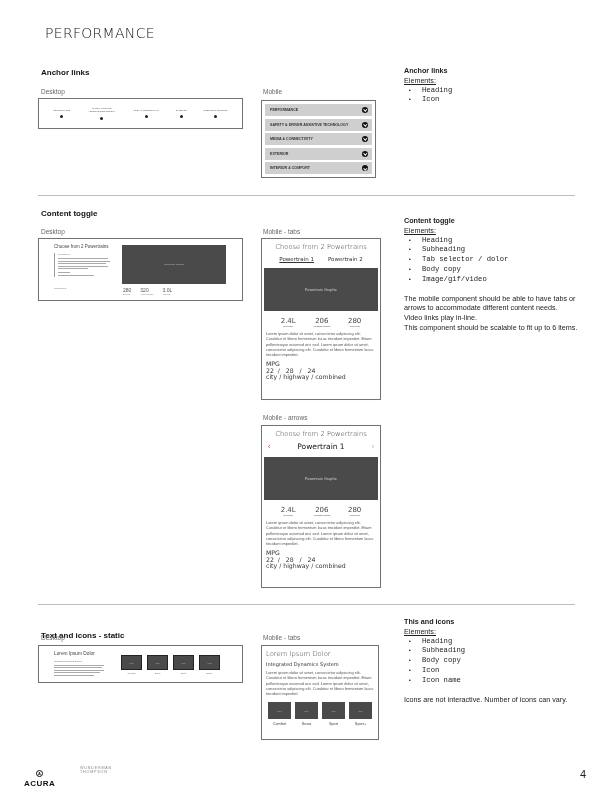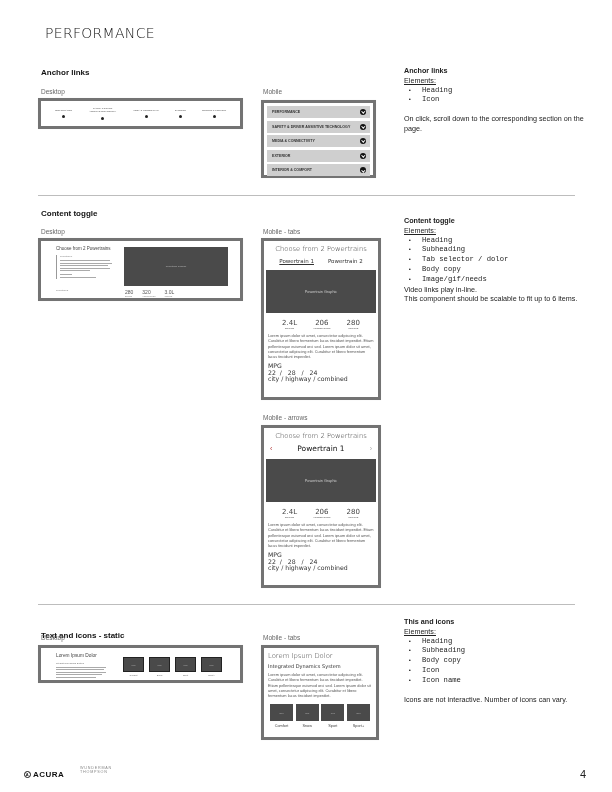--- a/index.html
+++ b/index.html
@@ -1,21 +1,21 @@
 <!DOCTYPE html>
 <html><head>
 <meta charset="utf-8">
 <style>
   * { box-sizing: border-box; margin: 0; padding: 0; }
   body { width: 612px; height: 792px; background: #ffffff; font-family: "Liberation Sans", sans-serif; color: #111; position: relative; overflow: hidden; }
   .abs { position: absolute; }
   .page-title { left: 45px; top: 25px; font-size: 14px; letter-spacing: 0.3px; color: #111; font-family: "DejaVu Sans", sans-serif; font-weight: 300; }
   .sec-title { font-size: 8px; font-weight: bold; color: #111; }
   .sub-label { font-size: 6.5px; color: #666; }
-  .frame { border: 3px solid #737373; background: #fff; box-shadow: 0 0 1px rgba(0,0,0,0.08); }
+  .frame { border: 1px solid #737373; background: #fff; box-shadow: 0 0 1px rgba(0,0,0,0.08); }
   .divider { left: 38px; width: 537px; height: 1px; background: #bdbdbd; }
   .notes { font-size: 7.2px; line-height: 9.8px; color: #222; width: 190px; }
   .notes .nt { font-weight: bold; }
   .notes .el { text-decoration: underline; }
   .notes ul { list-style: none; padding-left: 4px; }
   .notes li { padding-left: 14px; position: relative; font-family: Liberation Mono, monospace; }
   .notes li::before { content: "•"; position: absolute; left: 0; font-size: 6px; }
   .notes p { margin-top: 9px; }
   
   .anchor-desk { left: 38px; top: 98px; width: 205px; height: 31px; display: flex; justify-content: space-around; align-items: center; padding: 0 6px; }
@@ -68,21 +68,21 @@
   .ti-desk .sq { width: 21px; height: 15px; background: #4a4a4a; border: 0.5px solid #222; color: #bbb; font-size: 2px; display: flex; align-items: center; justify-content: center; }
   .ti-desk .ic span { font-size: 2.2px; color: #666; }
   .ti-mob { left: 261px; top: 645px; width: 118px; height: 95px; padding: 4px 4px; }
   .ti-mob .h { font-size: 6.8px; color: #333; font-family: "DejaVu Sans", sans-serif; font-weight: 300; }
   .ti-mob .sh { font-size: 5px; color: #333; margin-top: 3px; font-family: "DejaVu Sans", sans-serif; }
   .ti-mob .body { font-size: 3.9px; line-height: 5.3px; color: #555; margin-top: 3px; }
   .ti-mob .icons { display: flex; justify-content: space-between; margin-top: 6px; padding: 0 2px; }
   .ti-mob .ic { display: flex; flex-direction: column; align-items: center; gap: 3px; }
   .ti-mob .sq { width: 23px; height: 17px; background: #4a4a4a; color: #bbb; font-size: 2.2px; display: flex; align-items: center; justify-content: center; }
   .ti-mob .ic span { font-size: 3.8px; color: #444; }
-  .footer-logo { left: 24px; top: 770px; font-size: 8px; font-weight: bold; letter-spacing: 0.5px; color: #111; display: flex; align-items: center; gap: 2px; }
+  .footer-logo { left: 24px; top: 770px; font-size: 8px; font-weight: bold; letter-spacing: 0.5px; color: #111; display: flex; align-items: center; gap: 2px; flex-direction: column; }
   .footer-logo .mk { width: 7px; height: 7px; border: 1px solid #111; border-radius: 50%; font-size: 4px; display: flex; align-items: center; justify-content: center; }
   .footer-agency { left: 80px; top: 766px; font-size: 3.7px; line-height: 4.4px; letter-spacing: 0.8px; color: #888; }
   .page-num { left: 580px; top: 768px; font-size: 11px; color: #222; }
 </style>
 </head>
 <body>
 
 <div class="abs page-title">PERFORMANCE</div>
 
 <div class="abs sec-title" style="left:41px;top:68px;">Anchor links</div>
@@ -135,21 +135,20 @@
     </div>
 </div>
 
 <div class="abs notes" style="left:404px;top:66px;">
   <div class="nt">Anchor links</div>
   <div class="el">Elements:</div>
   <ul>
     <li>Heading</li>
     <li>Icon</li>
   </ul>
-  <p>On click, scroll down to the corresponding section on the page.</p>
 </div>
 
 <div class="abs divider" style="top:195px;"></div>
 
 <div class="abs sec-title" style="left:41px;top:209px;">Content toggle</div>
 <div class="abs sub-label" style="left:41px;top:228px;">Desktop</div>
 <div class="abs sub-label" style="left:263px;top:228px;">Mobile - tabs</div>
 
 <div class="abs frame ct-desk">
   <div class="h">Choose from 2 Powertrains</div>
@@ -245,22 +244,23 @@
 </div>
 
 <div class="abs notes" style="left:404px;top:216px;">
   <div class="nt">Content toggle</div>
   <div class="el">Elements:</div>
   <ul>
     <li>Heading</li>
     <li>Subheading</li>
     <li>Tab selector / dolor</li>
     <li>Body copy</li>
-    <li>Image/gif/needs</li>
+    <li>Image/gif/video</li>
   </ul>
+  <p>The mobile component should be able to have tabs or arrows to accommodate different content needs.</p>
   <div>Video links play in-line.</div>
   <div>This component should be scalable to fit up to 6 items.</div>
 </div>
 
 <div class="abs divider" style="top:604px;"></div>
 
 <div class="abs sec-title" style="left:41px;top:615px;margin-top:16px;">Text and icons - static</div>
 <div class="abs sub-label" style="left:41px;top:634px;">Desktop</div>
 <div class="abs sub-label" style="left:263px;top:634px;">Mobile - tabs</div>
 

